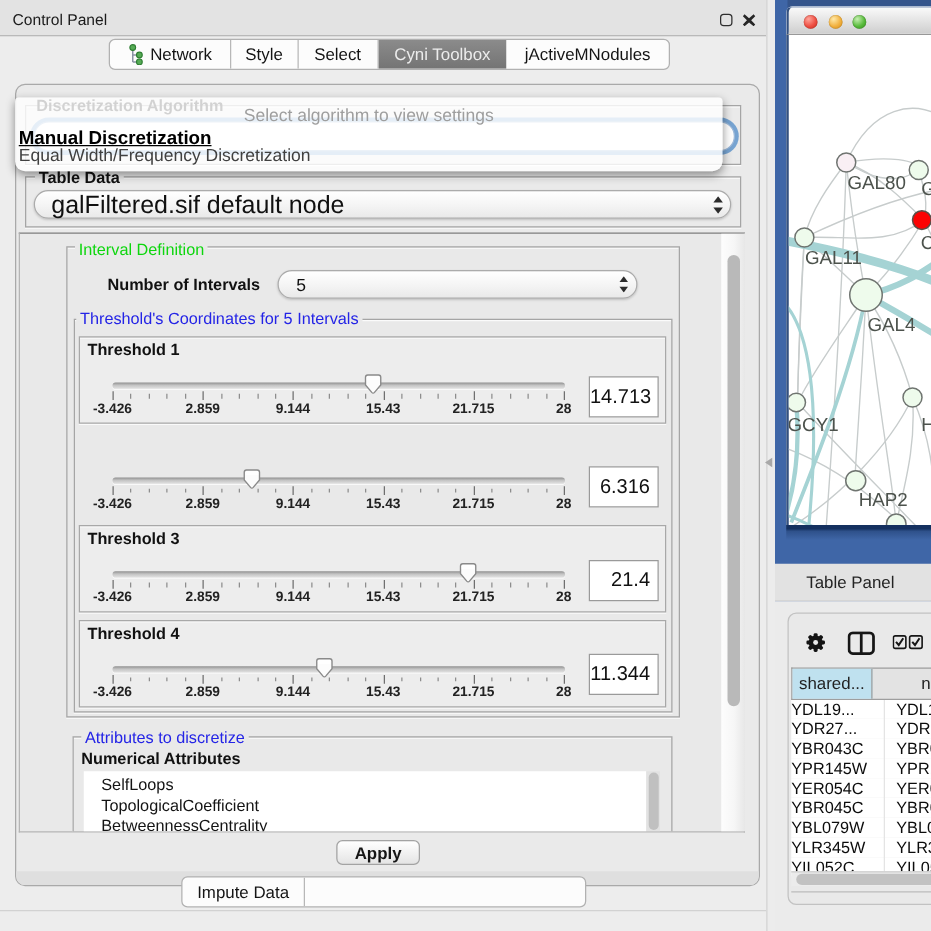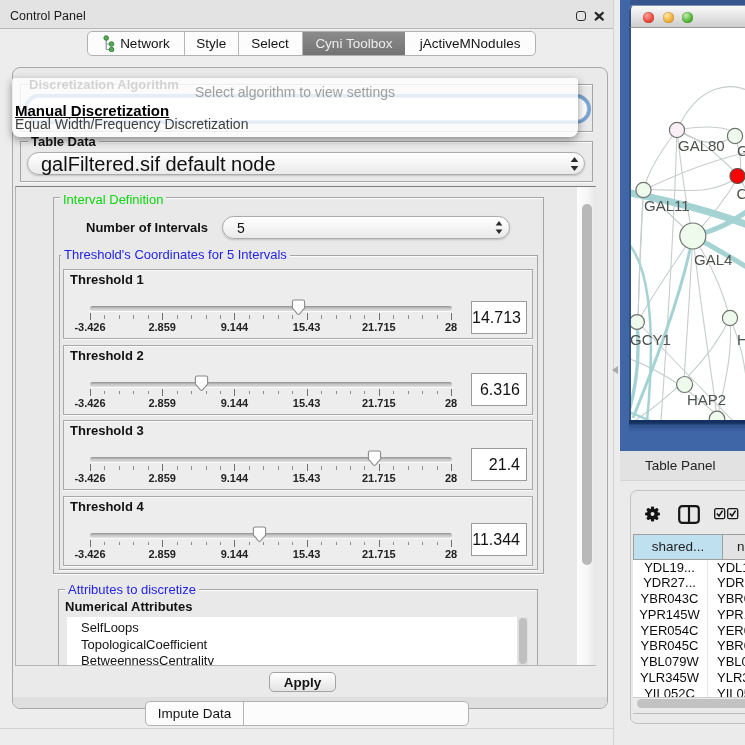--- a/index.html
+++ b/index.html
@@ -84,25 +84,25 @@
 .light { position:absolute; top:6px; width:11px; height:11px; border-radius:50%; }
 #nshadow { left:629px; top:420px; width:116px; height:13px;
   background:linear-gradient(#14305f 0px,#14305f 3px,rgba(30,60,110,0.5) 5px,rgba(40,70,125,0) 12px); }
 
 #tpbar { left:620px; top:451px; width:125px; height:30px; background:#e2e2e2; border-bottom:1px solid #d5d5d5; }
 #tpbar .t { position:absolute; left:25px; line-height:30px; font-size:13.5px; color:#242424; }
 #tpbg { left:620px; top:481px; width:125px; height:264px; background:#ebebeb; }
 #tbox { left:630px; top:490px; width:130px; height:234px; background:#e9e9e9;
   border:1px solid #c2c2c2; border-radius:7px; }
 #thead { left:633px; top:534px; width:112px; height:25.5px; background:#e3e3e3; border:1px solid #9e9e9e; border-right:none; }
-#thc1 { position:absolute; left:0; top:0; width:89px; height:23.5px; background:#bfe1ef;
+#thc1 { position:absolute; left:0; top:0; width:64px; height:23.5px; background:#bfe1ef;
   border-right:1px solid #9e9e9e; text-align:center; line-height:23px; font-size:13.5px; color:#1f1f1f; }
 #thc2 { position:absolute; left:74px; top:0; height:23.5px; line-height:23px; font-size:13.5px; color:#1f1f1f; padding-left:29px; }
 .trow { position:absolute; left:633px; width:112px; height:15.75px; background:#fff; }
-.tc1 { position:absolute; left:0; width:73px; text-align:center; font-size:13px; color:#0c0c0c; line-height:15.7px; }
+.tc1 { position:absolute; left:0; width:93px; font-size:13px; color:#0c0c0c; line-height:15.7px; }
 .tc2 { position:absolute; left:84px; width:40px; font-size:13px; color:#0c0c0c; line-height:15.7px; }
 #hsb { left:633px; top:697px; width:112px; height:12px; background:#ececec; border-top:1px solid #cccccc; }
 #hsbth { left:637px; top:698.5px; width:112px; height:9px; background:#c2c2c2; border-radius:4.5px; }
 #tbot { left:633px; top:712.5px; width:112px; height:1px; background:#bcbcbc; }
 
 #ghostlab { left:29px; top:77px; font-size:13px; font-weight:bold; color:#111; }
 #ghostcombo { left:27px; top:97px; width:561px; height:24px; border-radius:12px; background:#fdfdfd;
   border:1px solid #9cb8d8; box-shadow:0 0 0 3px rgba(98,150,205,0.85); }
 #popup { left:12px; top:78px; width:566px; height:59px; background:rgba(255,255,255,0.81);
   border-radius:3px 3px 8px 8px; box-shadow:0 3px 8px rgba(0,0,0,0.42); }
@@ -201,23 +201,20 @@
 <div class="tkl" style="left:116.2px;top:134px">2.859</div>
 <div class="tkl" style="left:188.4px;top:134px">9.144</div>
 <div class="tkl" style="left:260.6px;top:134px">15.43</div>
 <div class="tkl" style="left:332.8px;top:134px">21.715</div>
 <div class="tkl" style="left:405.0px;top:134px">28</div>
 <svg class="thumb" style="left:274.9px;top:112px" width="15" height="17" viewBox="0 0 15 17">
  <path d="M3.2 1 H11.8 Q13.6 1 13.6 2.8 V9 L8.6 14.9 Q7.5 16.1 6.4 14.9 L1.4 9 V2.8 Q1.4 1 3.2 1 Z" fill="#fcfcfc" stroke="#8a8a8a" stroke-width="1.1"></path>
  <path d="M3.4 2 H11.6 Q12.6 2 12.6 3 V5.2 H2.4 V3 Q2.4 2 3.4 2 Z" fill="#ffffff" opacity="0.9"></path>
 </svg>
 <div class="vbox" style="top:114px">14.713</div>
-    <div class="thp" style="top:157.5px">
-      <div class="thlab">Threshold 2</div>
-    </div>
 <div class="track" style="top:194.5px"></div>
 <div class="tkM" style="left:74.0px;top:201.5px"></div>
 <div class="tkM" style="left:146.2px;top:201.5px"></div>
 <div class="tkM" style="left:218.4px;top:201.5px"></div>
 <div class="tkM" style="left:290.6px;top:201.5px"></div>
 <div class="tkM" style="left:362.8px;top:201.5px"></div>
 <div class="tkM" style="left:435.0px;top:201.5px"></div>
 <div class="tkm" style="left:88.4px;top:203.5px"></div>
 <div class="tkm" style="left:102.9px;top:203.5px"></div>
 <div class="tkm" style="left:117.3px;top:203.5px"></div>

